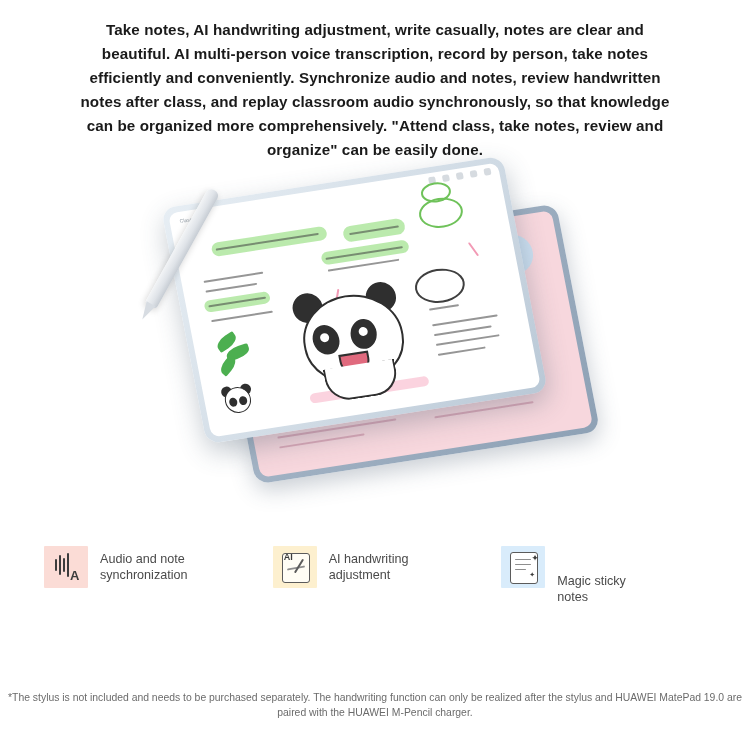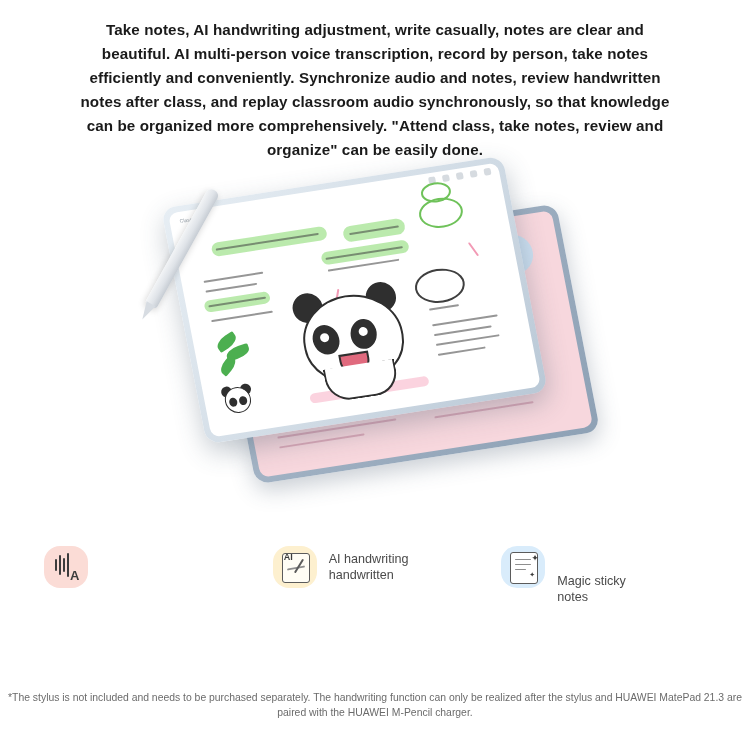--- a/index.html
+++ b/index.html
@@ -258,21 +258,21 @@
     grid-column-gap: 8px;
   }
   .feature {
     display: flex;
     align-items: center;
     gap: 12px;
   }
   .feature-icon {
     width: 44px;
     height: 42px;
-    border-radius: 16px;
+    border-radius: 1px;
     flex: 0 0 auto;
     position: relative;
     display: flex;
     align-items: center;
     justify-content: center;
   }
   .feature-label {
     font-size: 12.6px;
     line-height: 16px;
     color: #4a4a4a;
@@ -418,44 +418,46 @@
 <div class="features">
 
   <div class="feature">
     <div class="feature-icon" style="background:#fbdcd6;">
       <span class="ic-wave" style="left:11px;top:13px;height:12px;"></span>
       <span class="ic-wave" style="left:15px;top:9px;height:20px;"></span>
       <span class="ic-wave" style="left:19px;top:12px;height:14px;"></span>
       <span class="ic-wave" style="left:23px;top:7px;height:24px;"></span>
       <span style="position:absolute;left:26px;top:22px;font-size:13px;font-weight:bold;color:#3c3c3c;">A</span>
     </div>
+    <div class="feature-label" style="white-space:pre-line;">Audio and note
+synchronization</div>
   </div>
 
   <div class="feature">
     <div class="feature-icon" style="background:#fdf0cf;">
       <div style="position:absolute;left:9px;top:7px;width:26px;height:28px;border:1.6px solid #5b5b5b;border-radius:3px;background:#fffdf5;"></div>
       <span style="position:absolute;left:11px;top:6px;font-size:9px;font-weight:bold;color:#3c3c3c;">AI</span>
       <div style="position:absolute;left:14px;top:21px;width:18px;height:2px;background:#8e8e8e;border-radius:2px;transform:rotate(-10deg);"></div>
       <div style="position:absolute;left:25px;top:12px;width:2px;height:16px;background:#5b5b5b;transform:rotate(32deg);border-radius:2px;"></div>
     </div>
     <div class="feature-label" style="white-space:pre-line;">AI handwriting
-handwritten</div>
+adjustment</div>
   </div>
 
   <div class="feature">
     <div class="feature-icon" style="background:#d9ecfb;">
       <div class="ic-doc" style="left:9px;position:absolute;top:6px;">
         <i style="top:6px;width:16px;"></i>
         <i style="top:11px;width:16px;"></i>
         <i style="top:16px;width:11px;"></i>
       </div>
       <span class="ic-star" style="left:30px;top:8px;">✦</span>
       <span class="ic-star" style="left:28px;top:24px;font-size:7px;">✦</span>
     </div>
     <div class="feature-label" style="white-space:pre-line;margin-top:45px;">Magic sticky
 notes</div>
   </div>
 
 
 
 </div>
 
-<div class="footnote">*The stylus is not included and needs to be purchased separately. The handwriting function can only be realized after the stylus and HUAWEI MatePad 21.3 are paired with the HUAWEI M-Pencil charger.</div>
+<div class="footnote">*The stylus is not included and needs to be purchased separately. The handwriting function can only be realized after the stylus and HUAWEI MatePad 19.0 are paired with the HUAWEI M-Pencil charger.</div>
 
 </body></html>

